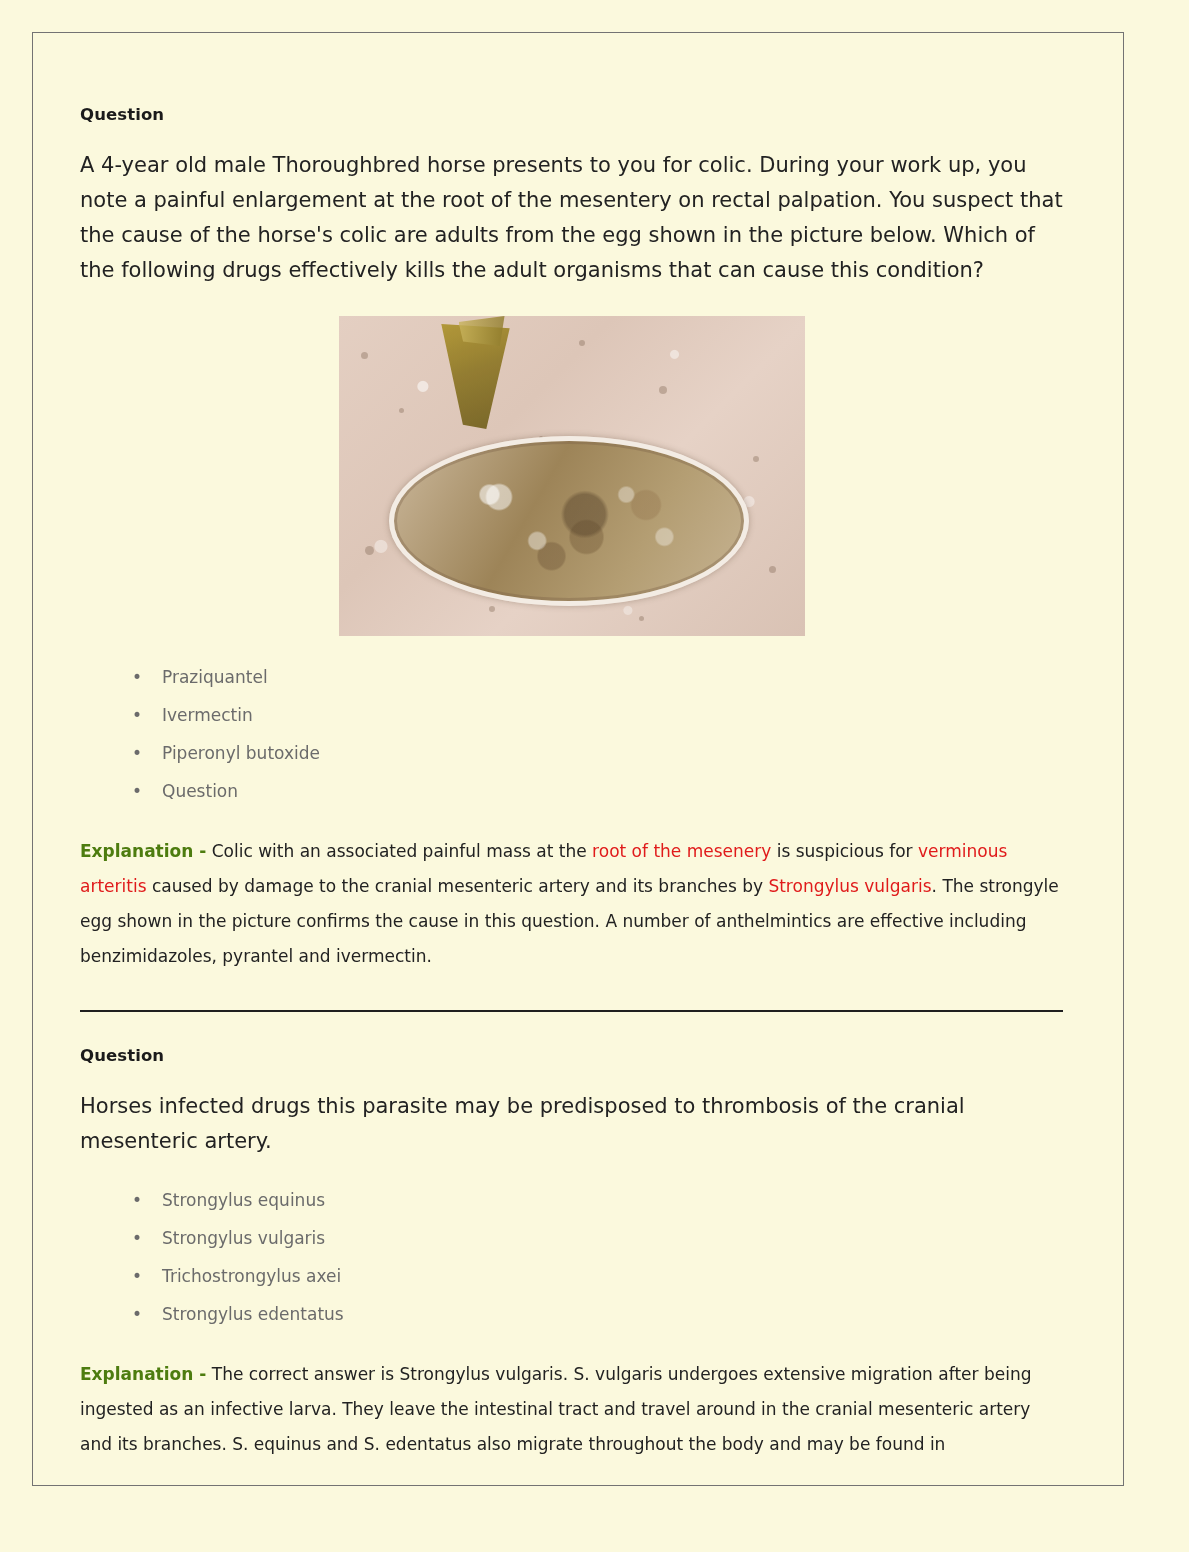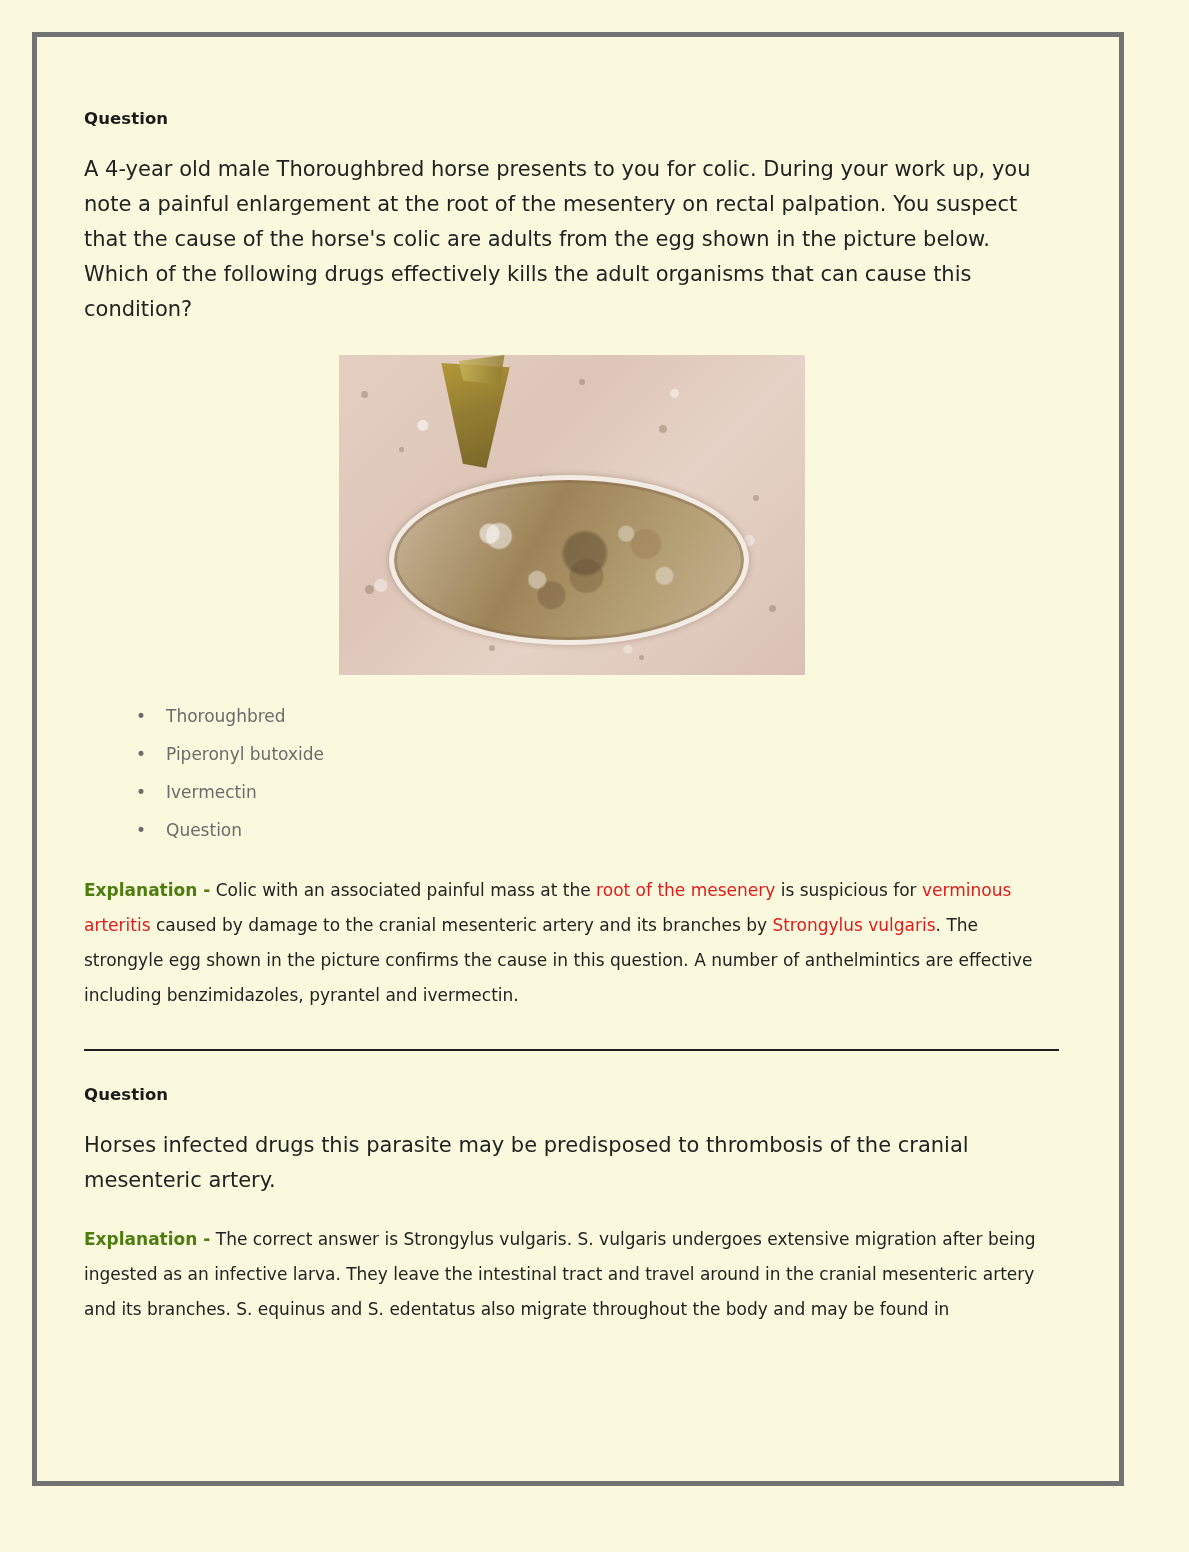--- a/index.html
+++ b/index.html
@@ -12,21 +12,21 @@
     height: 1552px;
     font-family: "DejaVu Sans", sans-serif;
     color: #222222;
   }
   .page {
     position: absolute;
     left: 32px;
     top: 32px;
     width: 1092px;
     height: 1454px;
-    border: 5px solid #737373;
+    border: 1px solid #737373;
     background: #fbf9dd;
     box-sizing: border-box;
     overflow: hidden;
   }
   .content {
     padding: 72px 60px 0 47px;
   }
   .q-heading {
     font-size: 16.5px;
     font-weight: bold;
@@ -183,37 +183,43 @@
           <div class="speck" style="left:200px;top:120px;width:4px;height:4px;"></div>
           <div class="debris"></div>
           <div class="debris2"></div>
           <div class="egg">
             <div class="egg-inner"></div>
           </div>
         </div>
       </div>
 
       <ul class="choices">
-        <li>Thoroughbred</li>
+        <li>Praziquantel</li>
+        <li>Ivermectin</li>
         <li>Piperonyl butoxide</li>
-        <li>Ivermectin</li>
         <li>Question</li>
       </ul>
 
       <p class="explanation">
         <b>Explanation -</b><span> Colic with an associated painful mass at the </span><span class="hl">root of the mesenery</span><span> is suspicious for </span><span class="hl">verminous arteritis</span><span> caused by damage to the cranial mesenteric artery and its branches by </span><span class="hl">Strongylus vulgaris</span><span>. The strongyle egg shown in the picture confirms the cause in this question. A number of anthelmintics are effective including benzimidazoles, pyrantel and ivermectin.</span>
       </p>
     </div>
 
     <hr class="divider">
 
     <div class="block2">
       <div class="q-heading">Question</div>
       <p class="q-body">Horses infected drugs this parasite may be predisposed to thrombosis of the cranial mesenteric artery.</p>
 
+      <ul class="choices">
+        <li>Strongylus equinus</li>
+        <li>Strongylus vulgaris</li>
+        <li>Trichostrongylus axei</li>
+        <li>Strongylus edentatus</li>
+      </ul>
 
       <p class="explanation">
         <b>Explanation -</b><span> The correct answer is Strongylus vulgaris. S. vulgaris undergoes extensive migration after being ingested as an infective larva. They leave the intestinal tract and travel around in the cranial mesenteric artery and its branches. S. equinus and S. edentatus also migrate throughout the body and may be found in</span>
       </p>
     </div>
 
   </div>
 </div>
 
 </body></html>

